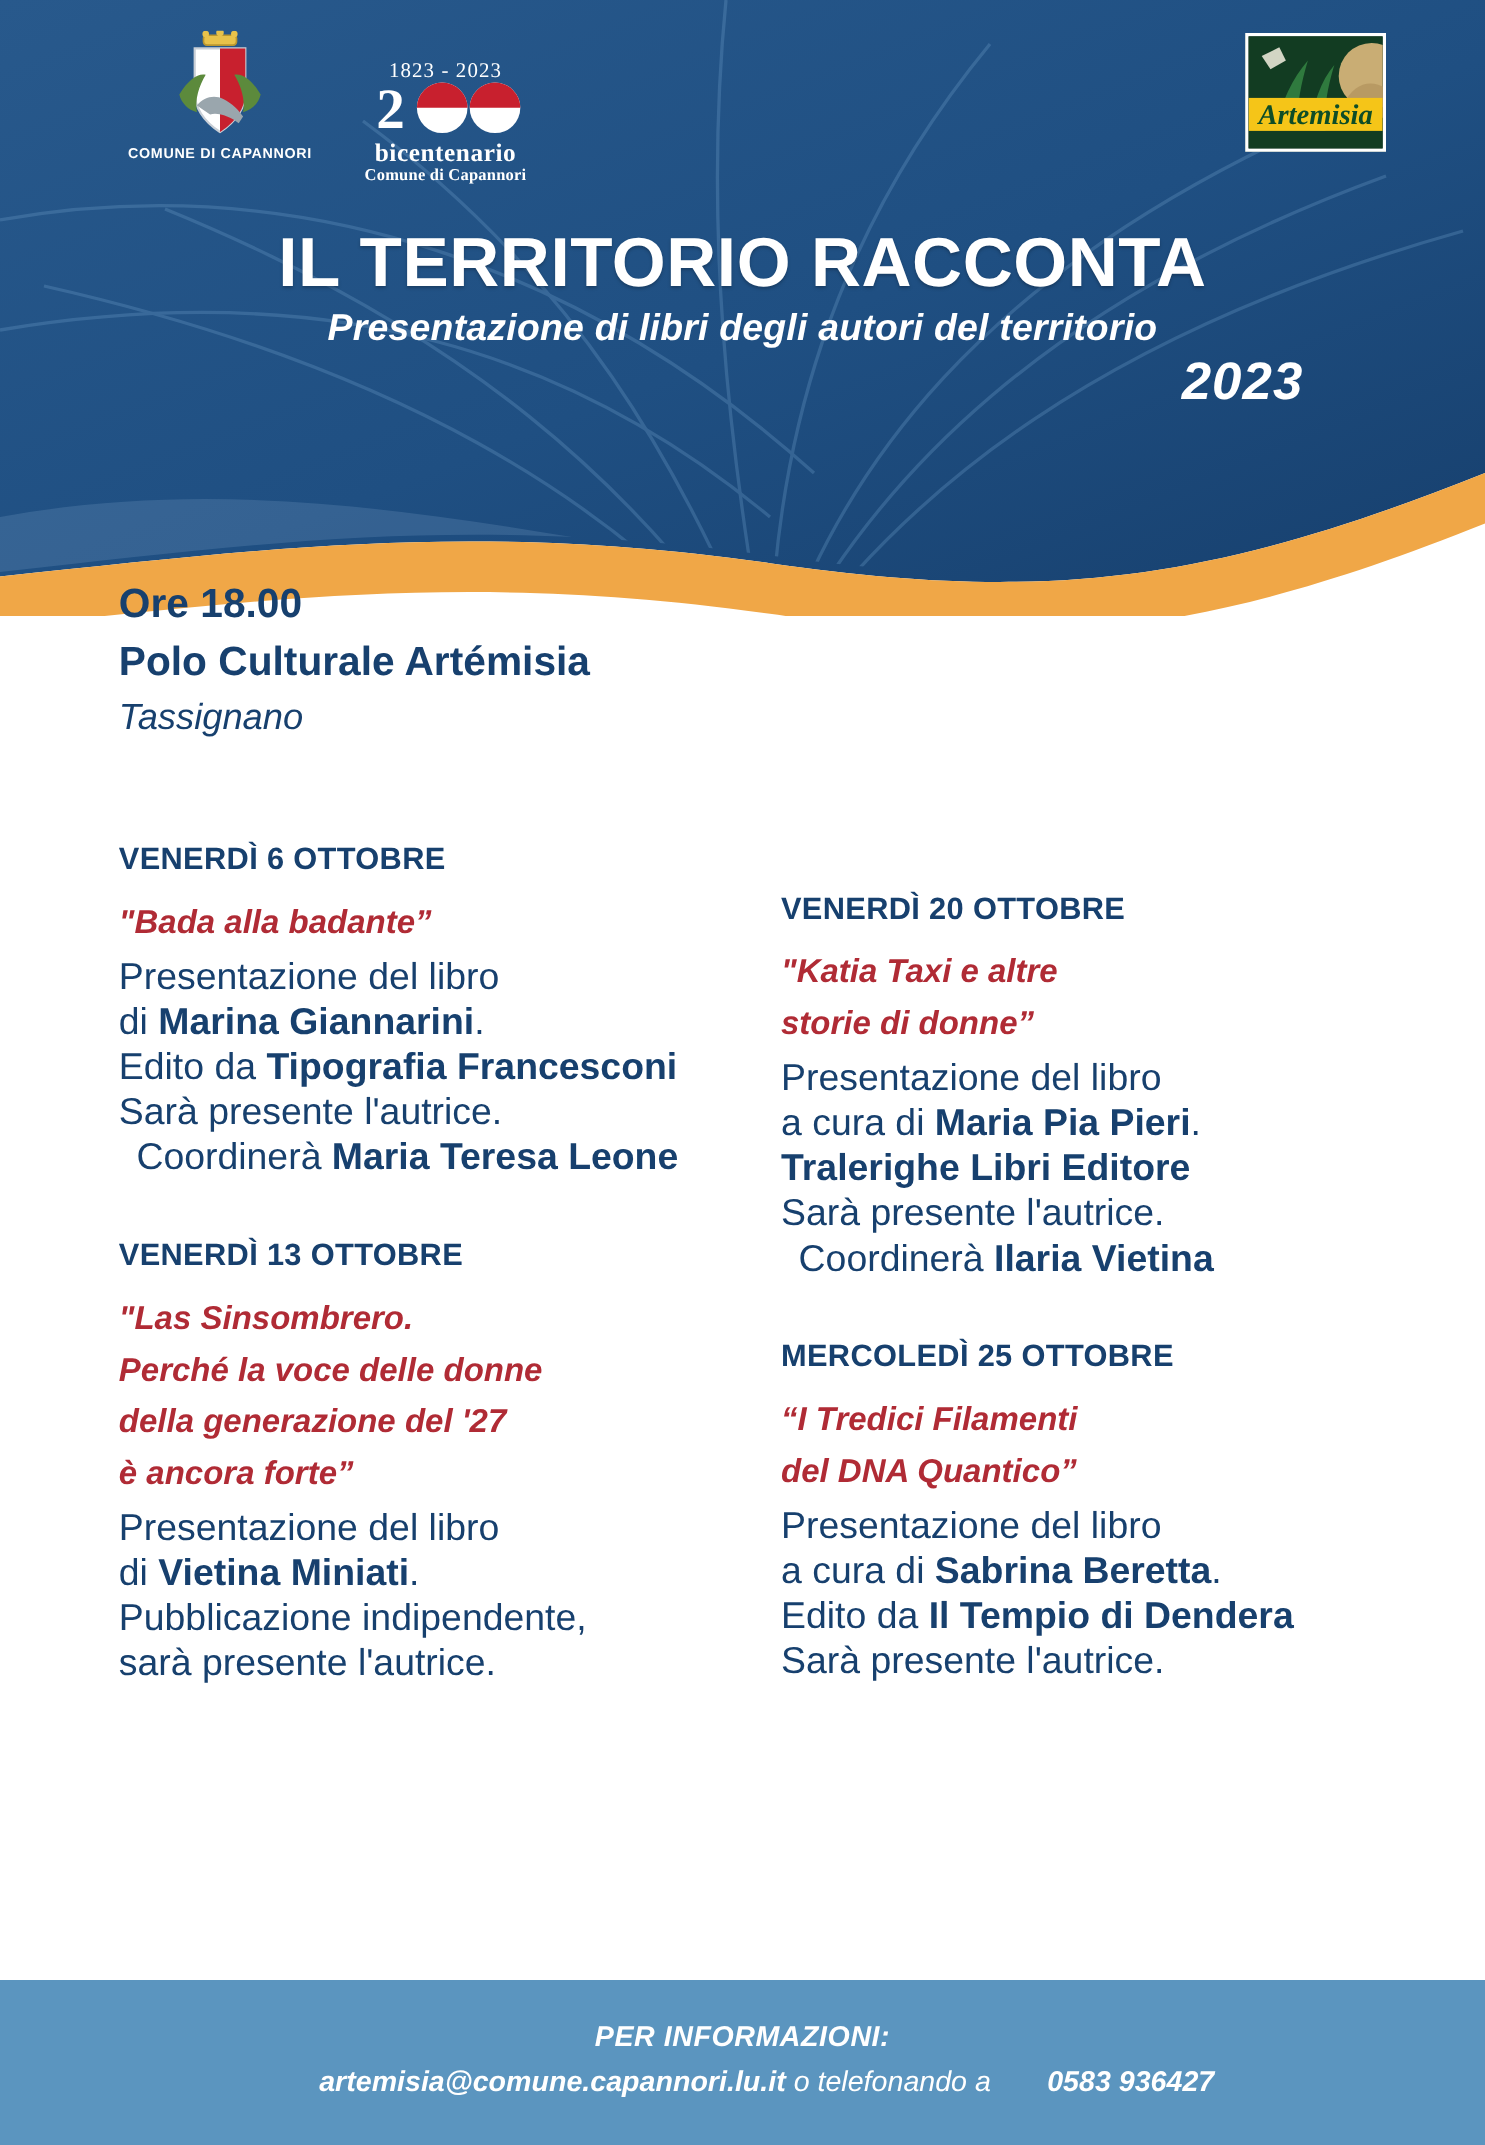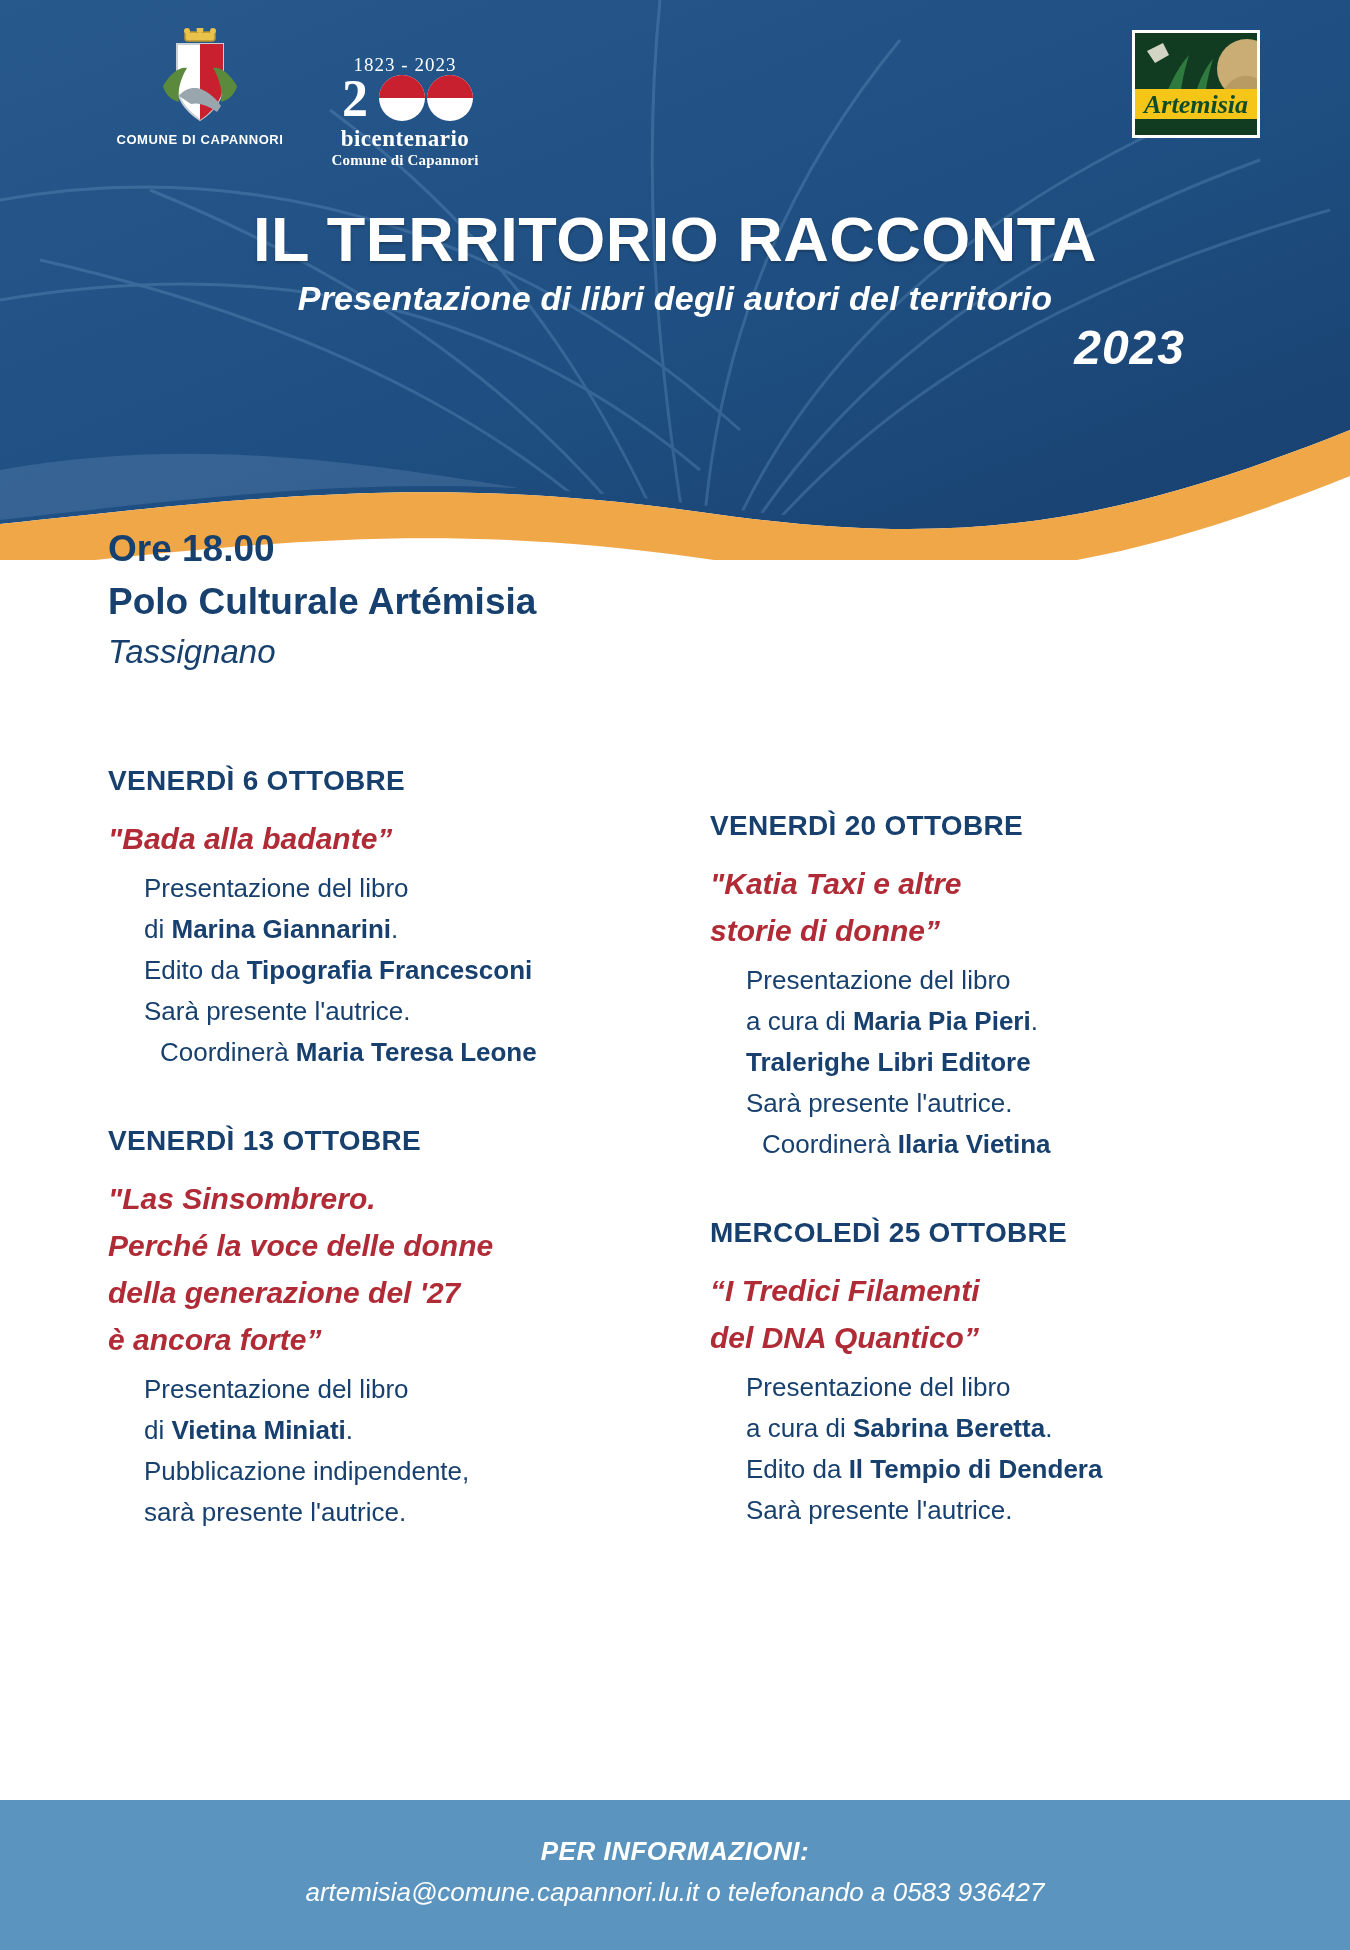--- a/index.html
+++ b/index.html
@@ -152,42 +152,42 @@
     font-size: 28px; font-weight: bold;
     letter-spacing: 0.3px;
     margin-bottom: 18px;
   }
   .event-title {
     color: #b02b35;
     font-size: 30px; font-style: italic; font-weight: bold;
     line-height: 47px;
     margin-bottom: 6px;
   }
-  .event-lines { color: #17406e; font-size: 26px; line-height: 41px; margin-left: 36px; }
+  .event-lines { color: #17406e; font-size: 34px; line-height: 41px; }
   .event-lines .b { font-weight: bold; }
   .indent { padding-left: 16px; }
 
   
   .footer {
     position: absolute; left: 0; bottom: 0;
     width: 1350px; height: 150px;
     background: #5b95bf;
     color: #ffffff;
     text-align: center;
   }
   .footer-title {
     margin-top: 36px;
     font-size: 26px; font-weight: bold; font-style: italic;
     letter-spacing: 0.5px;
   }
   .footer-contact {
     margin-top: 10px;
     font-size: 26px; font-style: italic;
   }
-  .footer-contact .b { font-weight: normal; }
+  .footer-contact .b { font-weight: bold; margin-left: 44px; }
 </style>
 </head>
 <body>
 
 <div class="poster">
 
   <div class="header">
     <svg class="header-bg" viewBox="0 0 1350 560" preserveAspectRatio="none">
       <defs>
         <linearGradient id="bgGrad" x1="0" y1="0" x2="1" y2="1">

